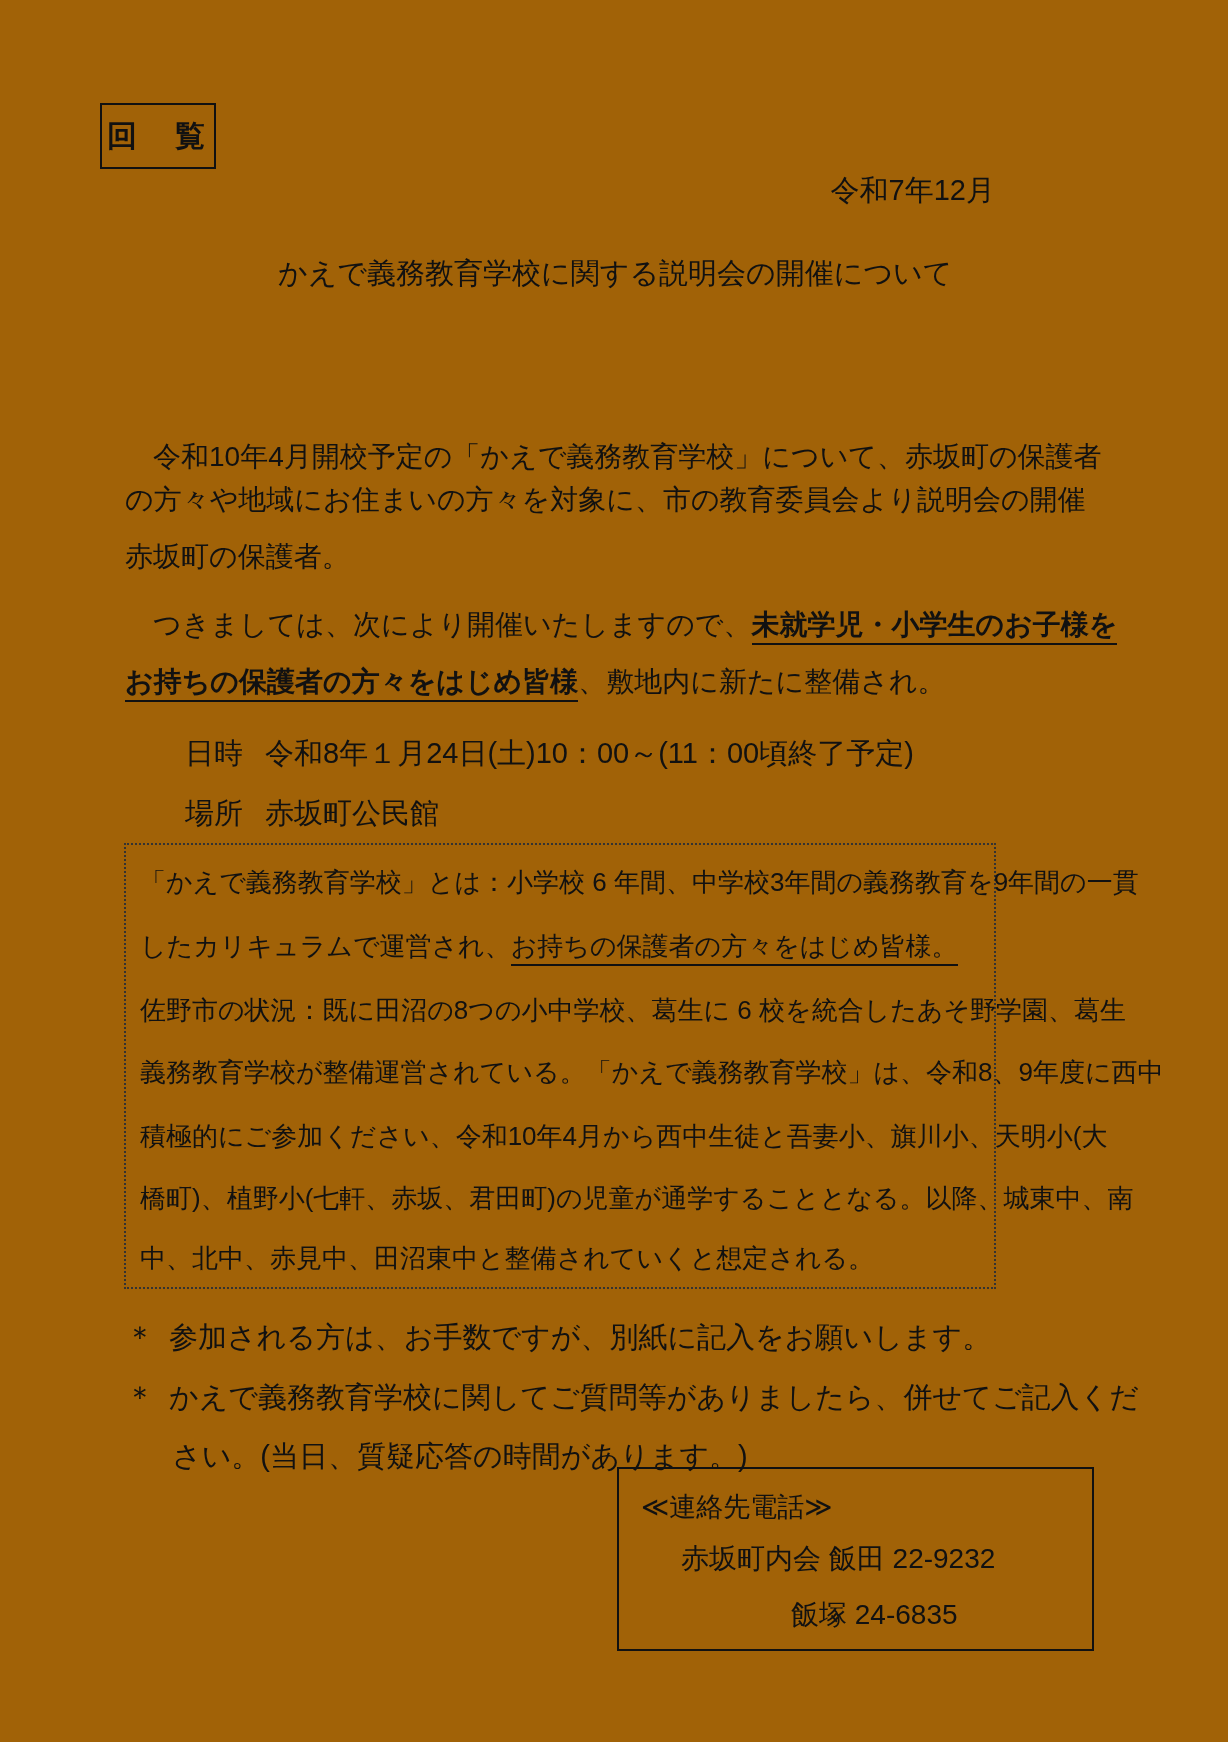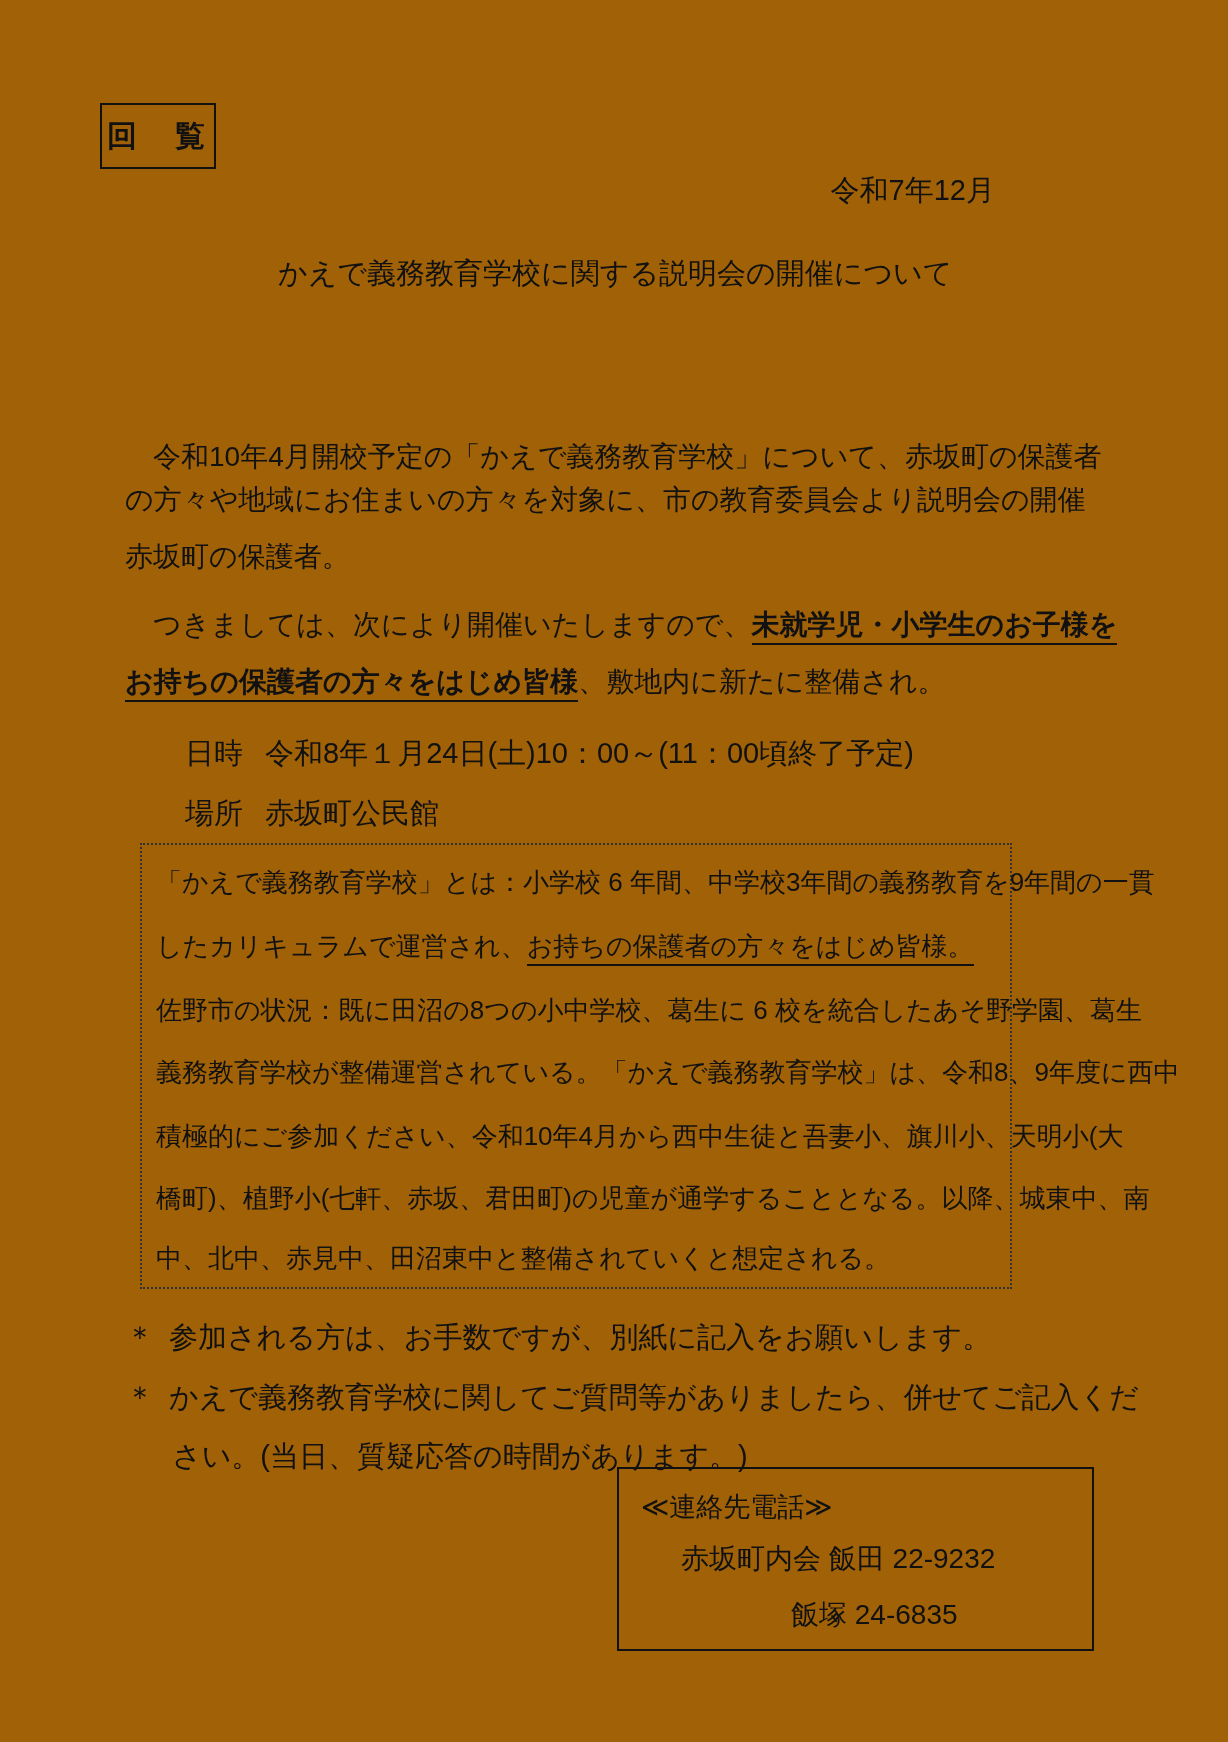--- a/index.html
+++ b/index.html
@@ -24,21 +24,21 @@
     font-weight:bold;
     border-bottom:2px solid #111;
     padding-bottom:3px;
     margin-top:27px;
   }
   .plain-underline{
     border-bottom:2px solid #111;
     padding-bottom:3px;
   }
   .info-box{
-    position:absolute;left:140px;top:843px;width:868px;height:442px;
+    position:absolute;left:124px;top:843px;width:868px;height:442px;
     border:2px dotted #333;
     text-align:center;
   }
   .info-line{position:absolute;left:14px;font-size:26px;white-space:nowrap;}
   .contact-box{
     position:absolute;left:617px;top:1467px;width:473px;height:180px;
     border:2px solid #111;
   }
   .label-gap{display:inline-block;width:22px;}
   .bullet{display:inline-block;margin-right:14px;font-size:30px;}

